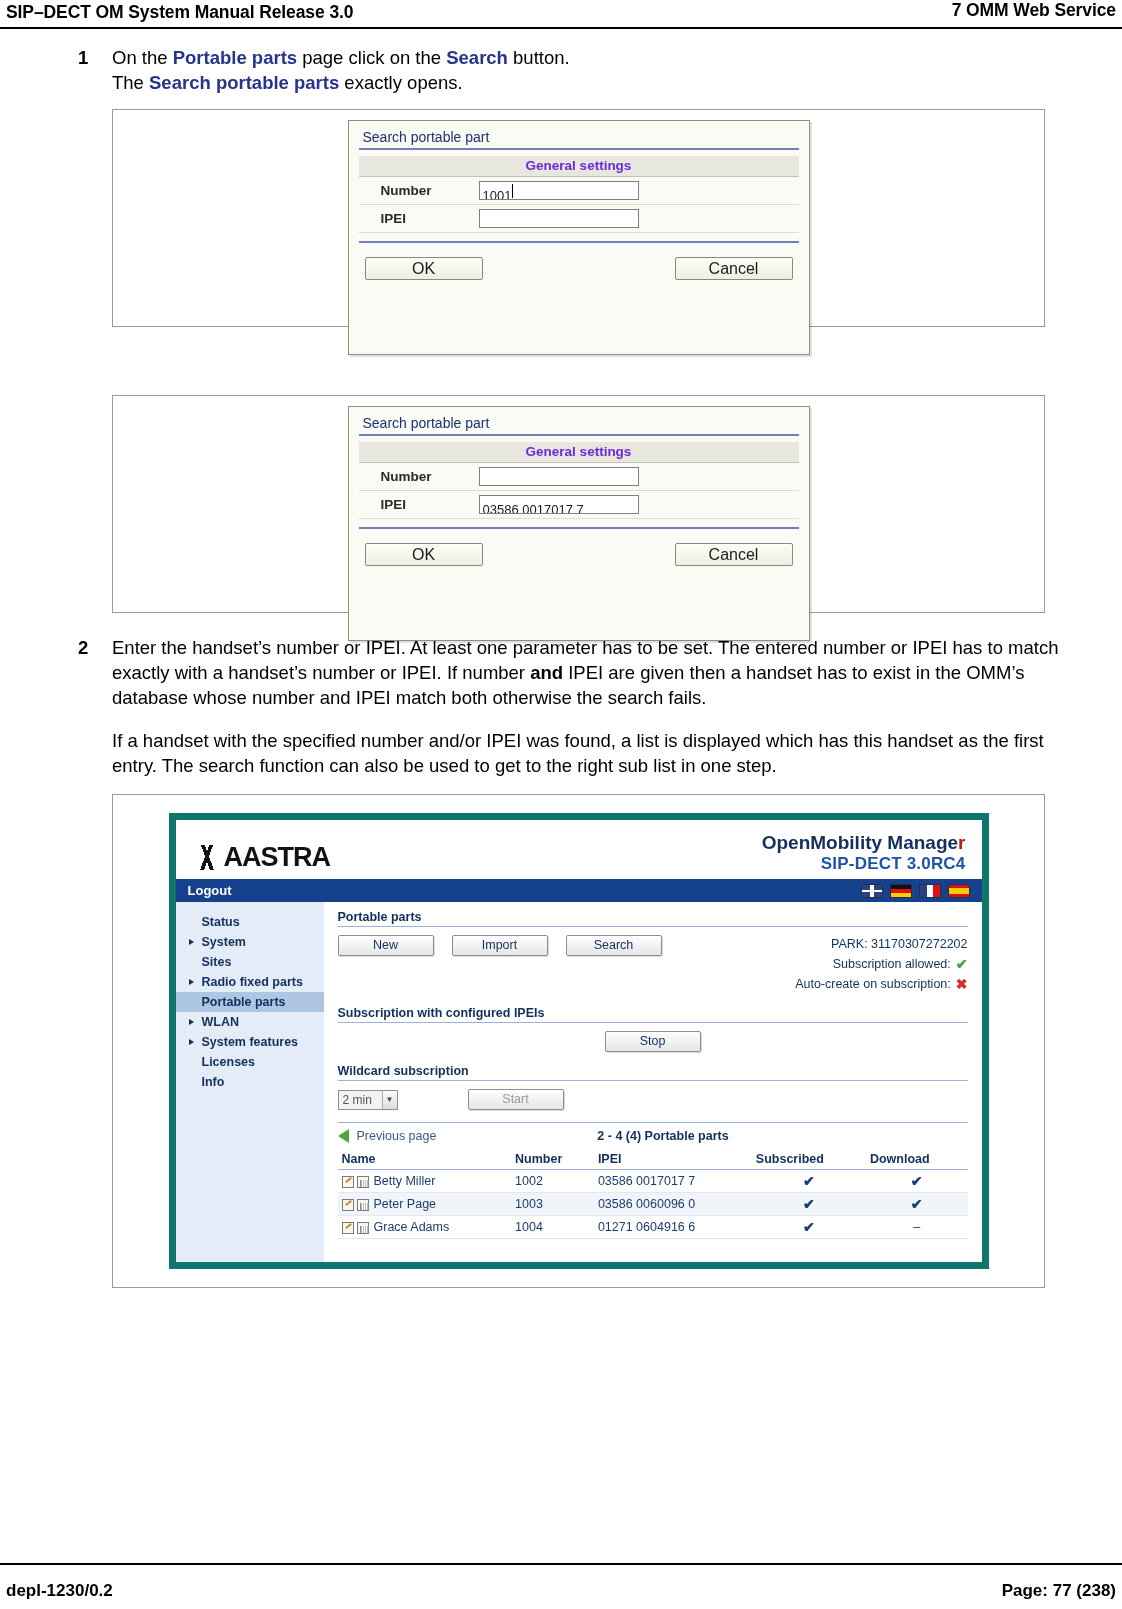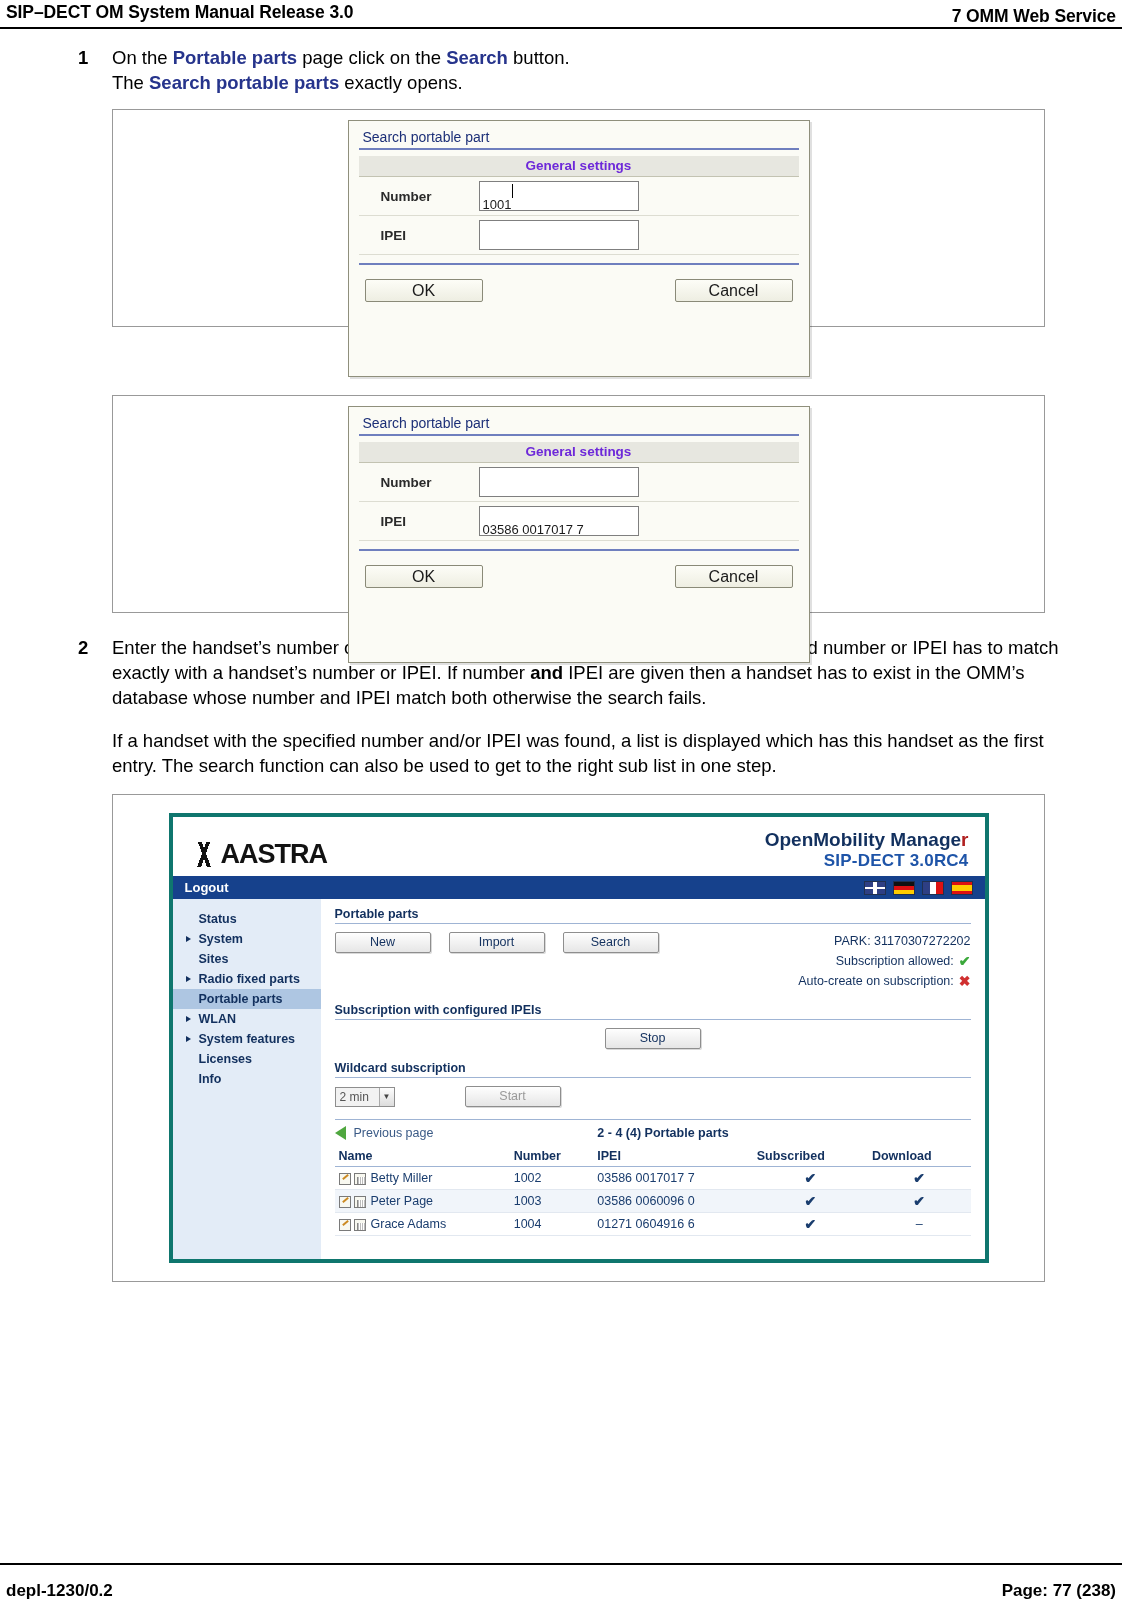--- a/index.html
+++ b/index.html
@@ -25,21 +25,21 @@
     height: 30px;
     padding: 0 6px;
     display: flex;
     align-items: flex-start;
     justify-content: space-between;
     font-size: 17.5px;
     font-weight: bold;
     letter-spacing: -0.1px;
   }
   .page-header .hdr-left { padding-top: 2px; }
-  .page-header .hdr-right { padding-top: 6px; }
+  .page-header .hdr-right { padding-top: 0; }
   .header-rule {
     position: absolute;
     top: 27px;
     left: 0;
     width: 1122px;
     height: 2px;
     background: #000000;
   }
 
   
@@ -149,21 +149,21 @@
     font-weight: bold;
     color: #2a2a2a;
     font-size: 13.5px;
   }
   .dlg-field {
     width: 160px;
     height: 19px;
     border: 1px solid #7f7f7f;
     background: #ffffff;
     font-size: 13px;
-    padding: 14px 3px;
+    padding: 5px 3px;
     line-height: 17px;
     white-space: nowrap;
     overflow: hidden;
     position: relative;
   }
   .dlg-field.caret::after {
     content: "";
     position: absolute;
     top: 2px;
     height: 14px;
@@ -188,21 +188,21 @@
     font-size: 16px;
     color: #1a1a1a;
     border-radius: 2px;
   }
   .dlg-pad-bottom { height: 46px; }
 
   
   .omm {
     width: 820px;
     margin: 18px auto 18px auto;
-    border: 4px solid #0f766e;
+    border: 7px solid #0f766e;
     background: #ffffff;
     font-size: 12.5px;
     color: #12305e;
   }
   .omm-top {
     display: flex;
     justify-content: space-between;
     align-items: flex-end;
     padding: 12px 16px 6px 16px;
     background: #ffffff;

